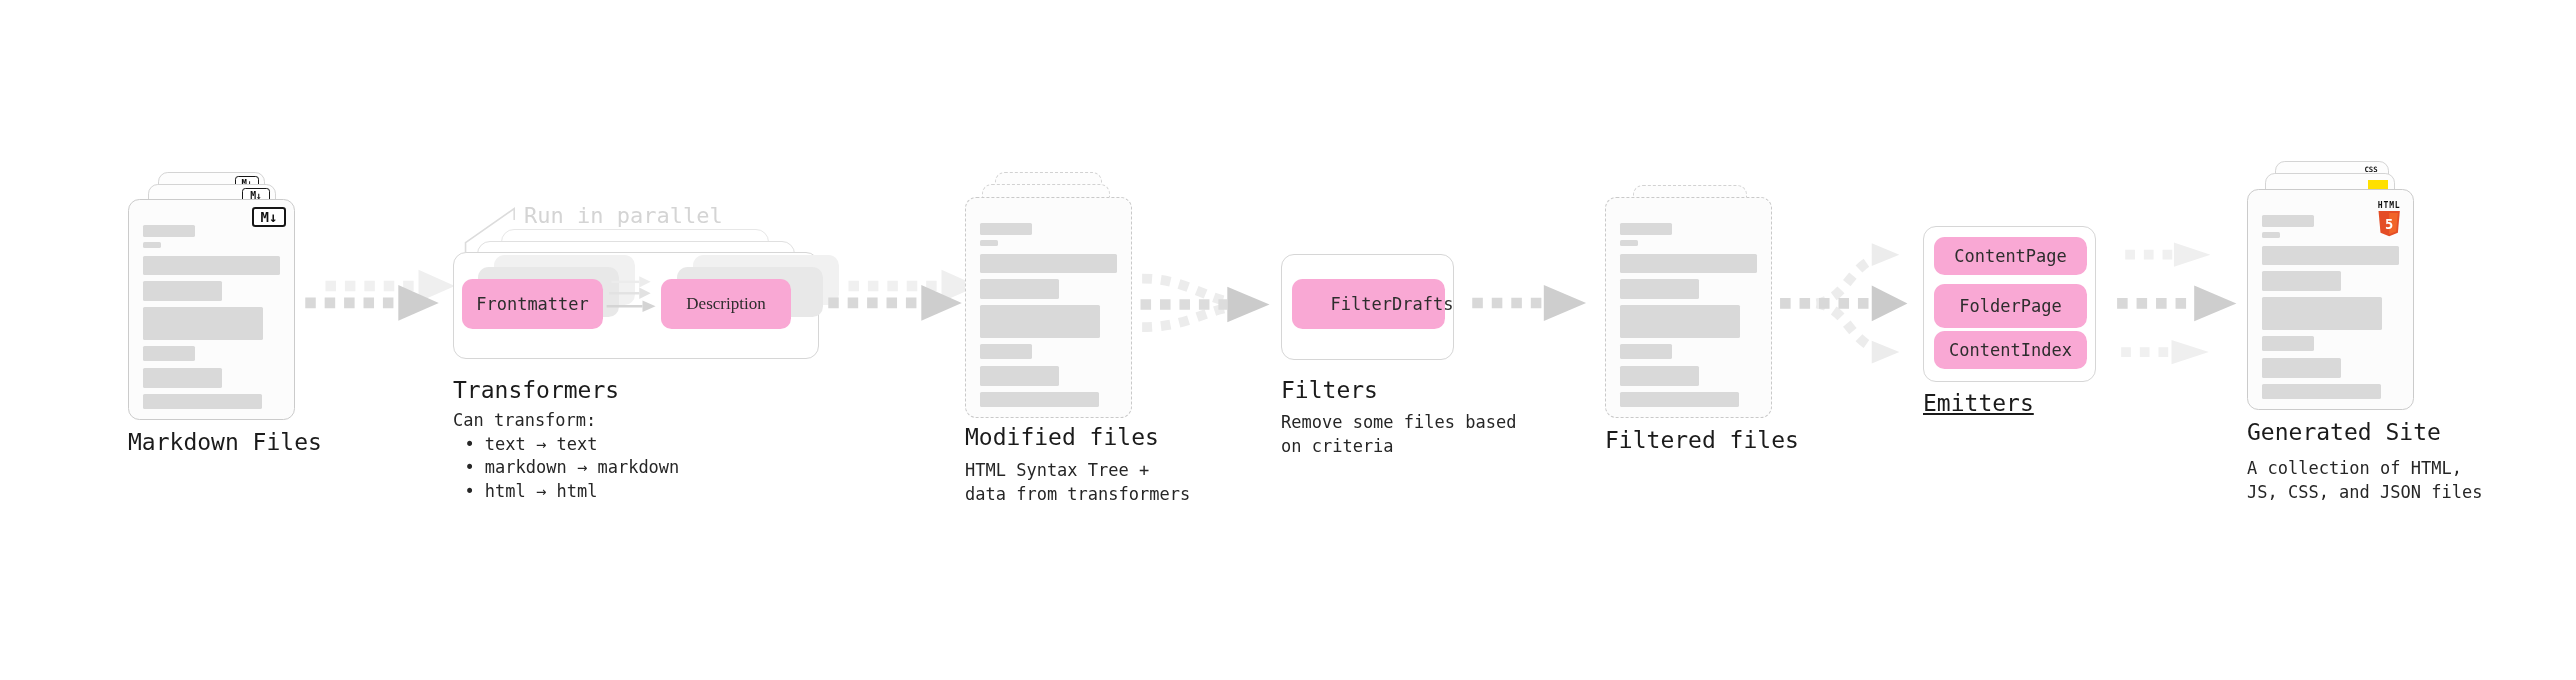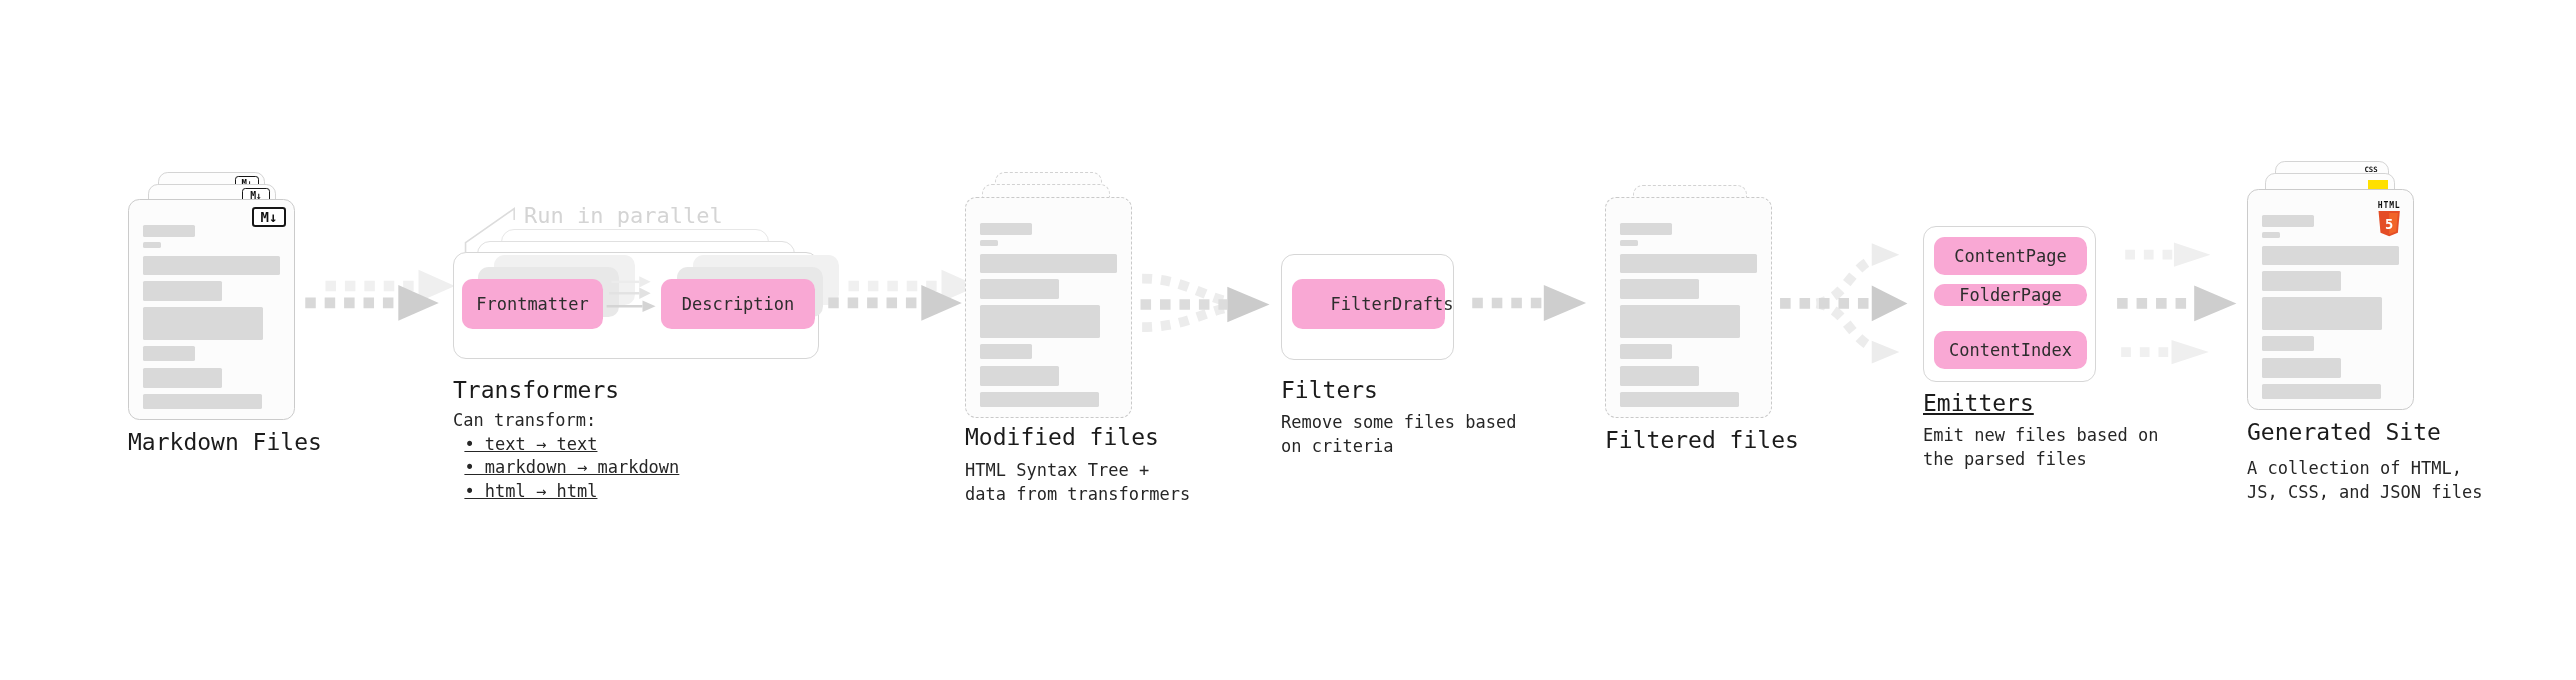--- a/index.html
+++ b/index.html
@@ -28,21 +28,21 @@
   .obox{position:absolute;background:#ffffff;border:1.6px solid #d6d6d6;border-radius:13px;box-sizing:border-box;}
   .obox.back1{border-color:#e0e0e0;}
   .obox.back2{border-color:#e7e7e7;}
   .pill{position:absolute;background:#f9a8d4;border-radius:10.6px;color:#2d2d2d;font-size:17px;
     display:flex;align-items:center;justify-content:center;box-sizing:border-box;}
   .pill.ghost1{background:#e8e8e8;}
   .pill.ghost2{background:#f1f1f1;}
   
   .title{position:absolute;font-size:23px;line-height:28px;color:#1b1b1b;white-space:nowrap;}
   .desc{position:absolute;font-size:17px;line-height:24.4px;color:#262626;white-space:nowrap;}
-  .desc .bullet{padding-left:11.4px;text-decoration:underline;}
+  .desc .bullet{padding-left:11.4px;}
   .note{position:absolute;font-size:22px;color:#d4d4d4;white-space:nowrap;}
   
   .cssbadge{position:absolute;right:6.5px;top:4.1px;width:21px;text-align:center;color:#111;
     font-size:7.3px;font-weight:bold;line-height:7.3px;text-decoration:underline;}
   .cssbar{display:block;height:3.3px;background:#2965f1;margin-top:0.8px;border-radius:0.8px;}
   .jsbadge{position:absolute;right:6.5px;top:5.7px;width:19.5px;height:12.2px;background:#ffe000;}
   .h5logo{position:absolute;right:9.8px;top:5.7px;width:28px;text-align:center;}
   .h5word{font-size:8.1px;font-weight:bold;letter-spacing:0.8px;color:#111;line-height:9px;}
   svg.arr{position:absolute;overflow:visible;}
 </style>
@@ -89,21 +89,21 @@
     <polyline points="13,62 13,50 73,8 73,22" fill="none" stroke="#dcdcdc" stroke-width="2"></polyline>
   </svg>
   <div class="note" style="left:524px;top:203px;">Run in parallel</div>
 
   <div class="pill ghost2" style="left:494px;top:255px;width:141px;height:50px;"></div>
   <div class="pill ghost1" style="left:478px;top:267px;width:141px;height:50px;"></div>
   <div class="pill" style="left:462px;top:279px;width:141px;height:50px;">Frontmatter</div>
 
   <div class="pill ghost2" style="left:693px;top:255px;width:146px;height:50px;"></div>
   <div class="pill ghost1" style="left:677px;top:267px;width:146px;height:50px;"></div>
-  <div class="pill" style="left:661px;top:279px;width:154px;height:50px;">Description</div>
+  <div class="pill" style="left:661px;top:279px;width:130px;height:50px;font-family:Liberation Serif, serif;">Description</div>
 
   <svg class="arr" style="left:605px;top:272px;" width="53" height="45" viewBox="0 0 65 55">
     <line x1="8" y1="12" x2="42" y2="12" stroke="#ececec" stroke-width="3"></line>
     <polygon points="42,5 56,12 42,19" fill="#ececec"></polygon>
     <line x1="5" y1="26" x2="42" y2="26" stroke="#e2e2e2" stroke-width="3"></line>
     <polygon points="42,19 56,26 42,33" fill="#e2e2e2"></polygon>
     <line x1="2" y1="42" x2="46" y2="42" stroke="#d4d4d4" stroke-width="3"></line>
     <polygon points="46,35 62,42 46,49" fill="#d4d4d4"></polygon>
   </svg>
 
@@ -181,27 +181,23 @@
     <path d="M 50,78 C 85,72 88,40 118,24" fill="none" stroke="#ececec" stroke-width="12" stroke-dasharray="12 11"></path>
     <polygon points="118,4 152,18 118,32" fill="#ececec"></polygon>
     <path d="M 50,78 C 85,84 88,116 118,132" fill="none" stroke="#ececec" stroke-width="12" stroke-dasharray="12 11"></path>
     <polygon points="118,124 152,138 118,152" fill="#ececec"></polygon>
     <line x1="5" y1="78" x2="118" y2="78" stroke="#d8d8d8" stroke-width="13" stroke-dasharray="13 11"></line>
     <polygon points="118,56 162,78 118,100" fill="#cbcbcb"></polygon>
   </svg>
 
   <div class="obox" style="left:1923px;top:226px;width:173px;height:156px;"></div>
   <div class="pill" style="left:1934px;top:237px;width:153px;height:38px;">ContentPage</div>
-  <div class="pill" style="left:1934px;top:284px;width:153px;height:22px;">FolderPage</div>
+  <div class="pill" style="left:1934px;top:284px;width:153px;height:44px;">FolderPage</div>
   <div class="pill" style="left:1934px;top:331px;width:153px;height:38px;">ContentIndex</div>
   <div class="title" style="left:1923px;top:389px;text-decoration:underline;">Emitters</div>
-  <div class="desc" style="left:1923px;top:423px;">
-    <div>Emit new files based on</div>
-    <div>the parsed files</div>
-  </div>
 
   <svg class="arr" style="left:2113px;top:236px;" width="134" height="138" viewBox="0 0 165 170">
     <g>
       <line x1="15" y1="23" x2="75" y2="23" stroke="#f0f0f0" stroke-width="12" stroke-dasharray="12 11"></line>
       <polygon points="75,8 120,23 75,38" fill="#efefef"></polygon>
     </g>
     <g>
       <line x1="5" y1="83" x2="100" y2="83" stroke="#d8d8d8" stroke-width="13" stroke-dasharray="13 11"></line>
       <polygon points="100,61 152,83 100,105" fill="#cecece"></polygon>
     </g>

